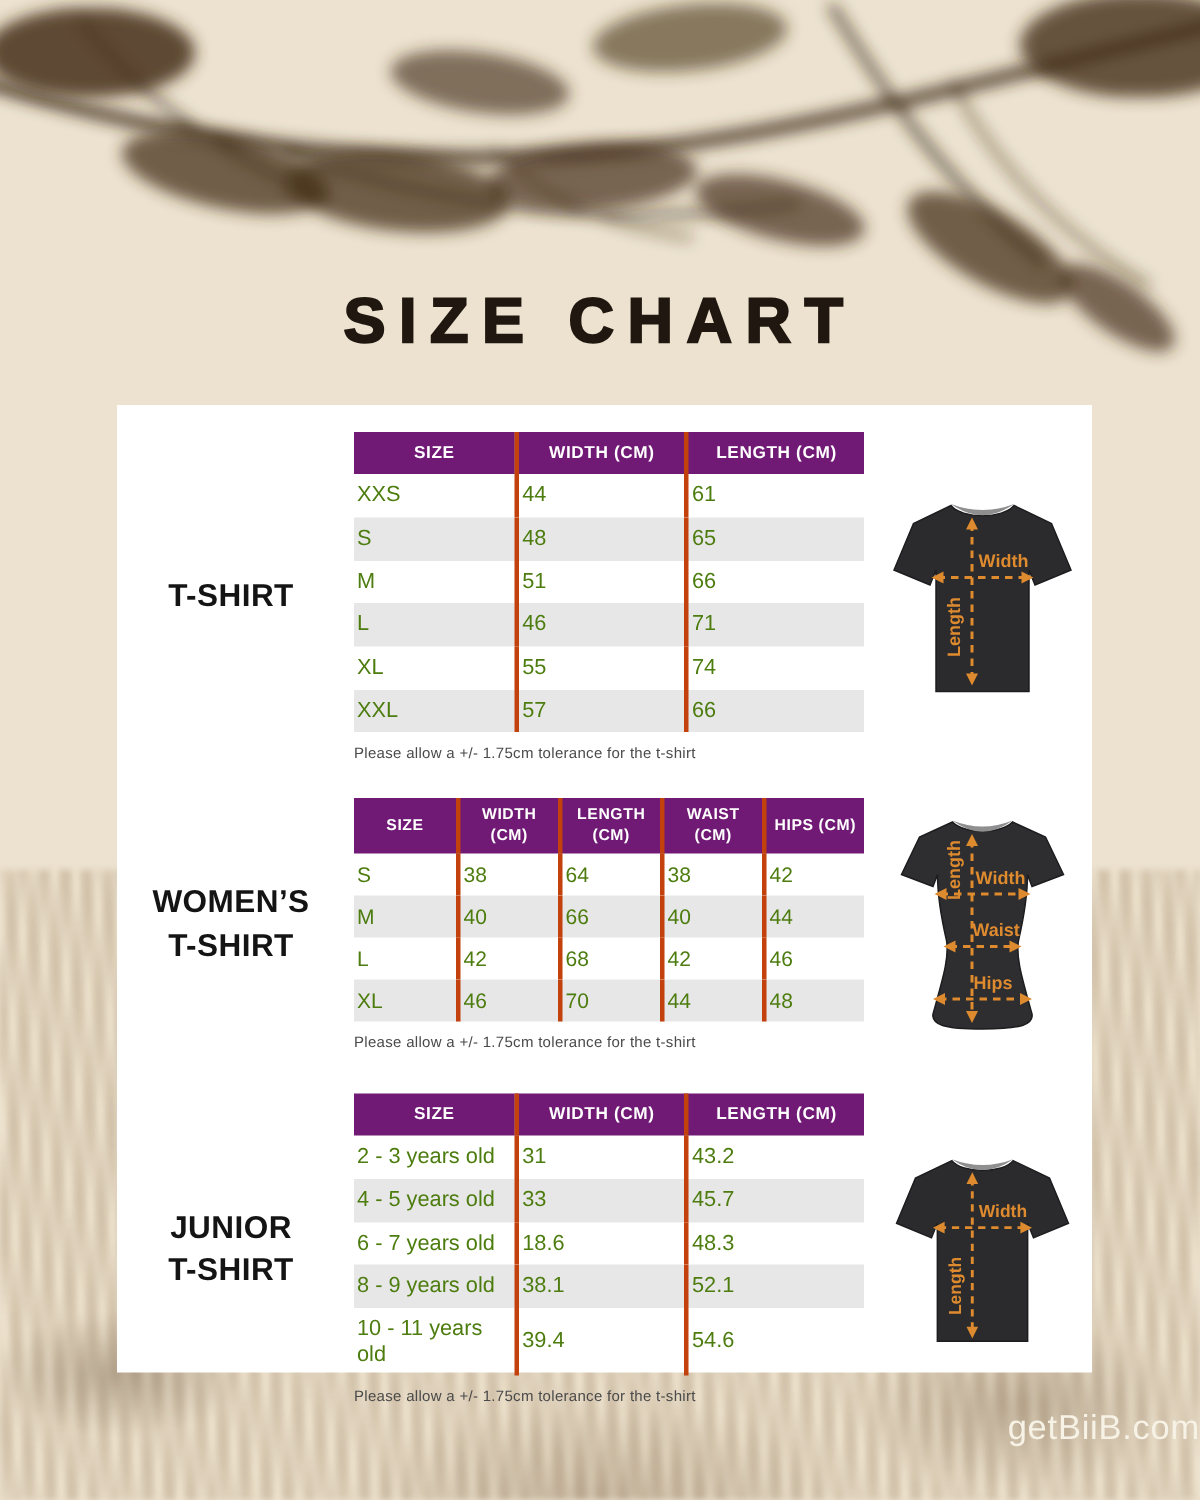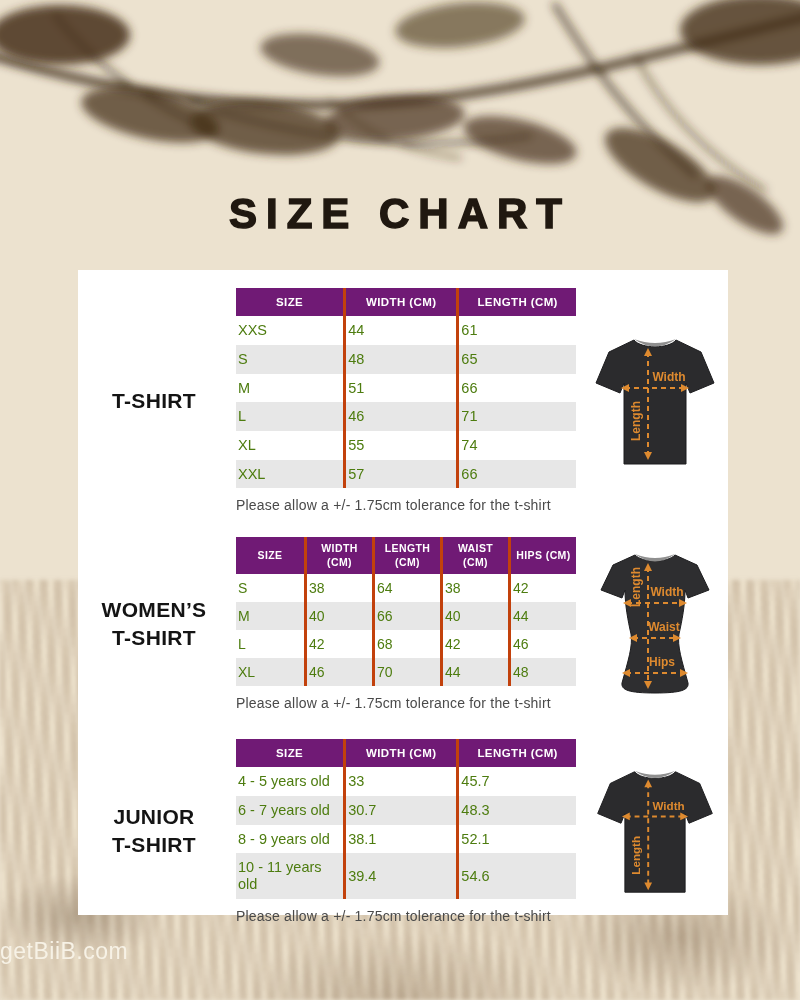--- a/index.html
+++ b/index.html
@@ -67,28 +67,28 @@
     text-align:left;font-size:14px;font-weight:500;color:#4d7c0f;
     padding:6px 2px;line-height:1.15;
   }
   .cols3 tbody td{font-size:14.5px;}
   th + th, td + td{border-left:3px solid #c2410c;}
   tbody tr:nth-child(even) td{background:#e7e7e7;}
   .cols3 th:nth-child(1){width:32%;}
   .cols3 th:nth-child(2){width:33%;}
   .cols3 th:nth-child(3){width:35%;}
   .note{
-    margin-top:9px;font-size:14px;color:#4a4a4a;letter-spacing:.2px;
+    margin-top:9px;font-size:10px;color:#4a4a4a;letter-spacing:.2px;
   }
   .shirt{display:block;margin:0 auto;}
   .mlabel{fill:#de8a2f;font-weight:700;font-family:"Liberation Sans",sans-serif;}
   
   .footer{
     position:absolute;left:0;width:100%;top:938px;
-    text-align:left;color:#f7f2e6;font-size:23px;letter-spacing:.5px;
+    text-align:right;color:#f7f2e6;font-size:23px;letter-spacing:.5px;
   }
 </style>
 </head>
 <body>
 
 <div class="bg"></div>
 <div class="grass"></div>
 
 <svg class="branches" width="800" height="290" viewBox="0 0 800 290">
   <defs>
@@ -272,27 +272,32 @@
       <table class="cols3">
         <thead>
             <tr>
               <th>SIZE</th>
               <th>WIDTH (CM)</th>
               <th>LENGTH (CM)</th>
             </tr>
           </thead>
         <tbody>
             <tr>
+              <td>2 - 3 years old</td>
+              <td>31</td>
+              <td>43.2</td>
+            </tr>
+            <tr>
               <td>4 - 5 years old</td>
               <td>33</td>
               <td>45.7</td>
             </tr>
             <tr>
               <td>6 - 7 years old</td>
-              <td>30.7</td>
+              <td>18.6</td>
               <td>48.3</td>
             </tr>
             <tr>
               <td>8 - 9 years old</td>
               <td>38.1</td>
               <td>52.1</td>
             </tr>
             <tr>
               <td>10 - 11 years old</td>
               <td>39.4</td>

